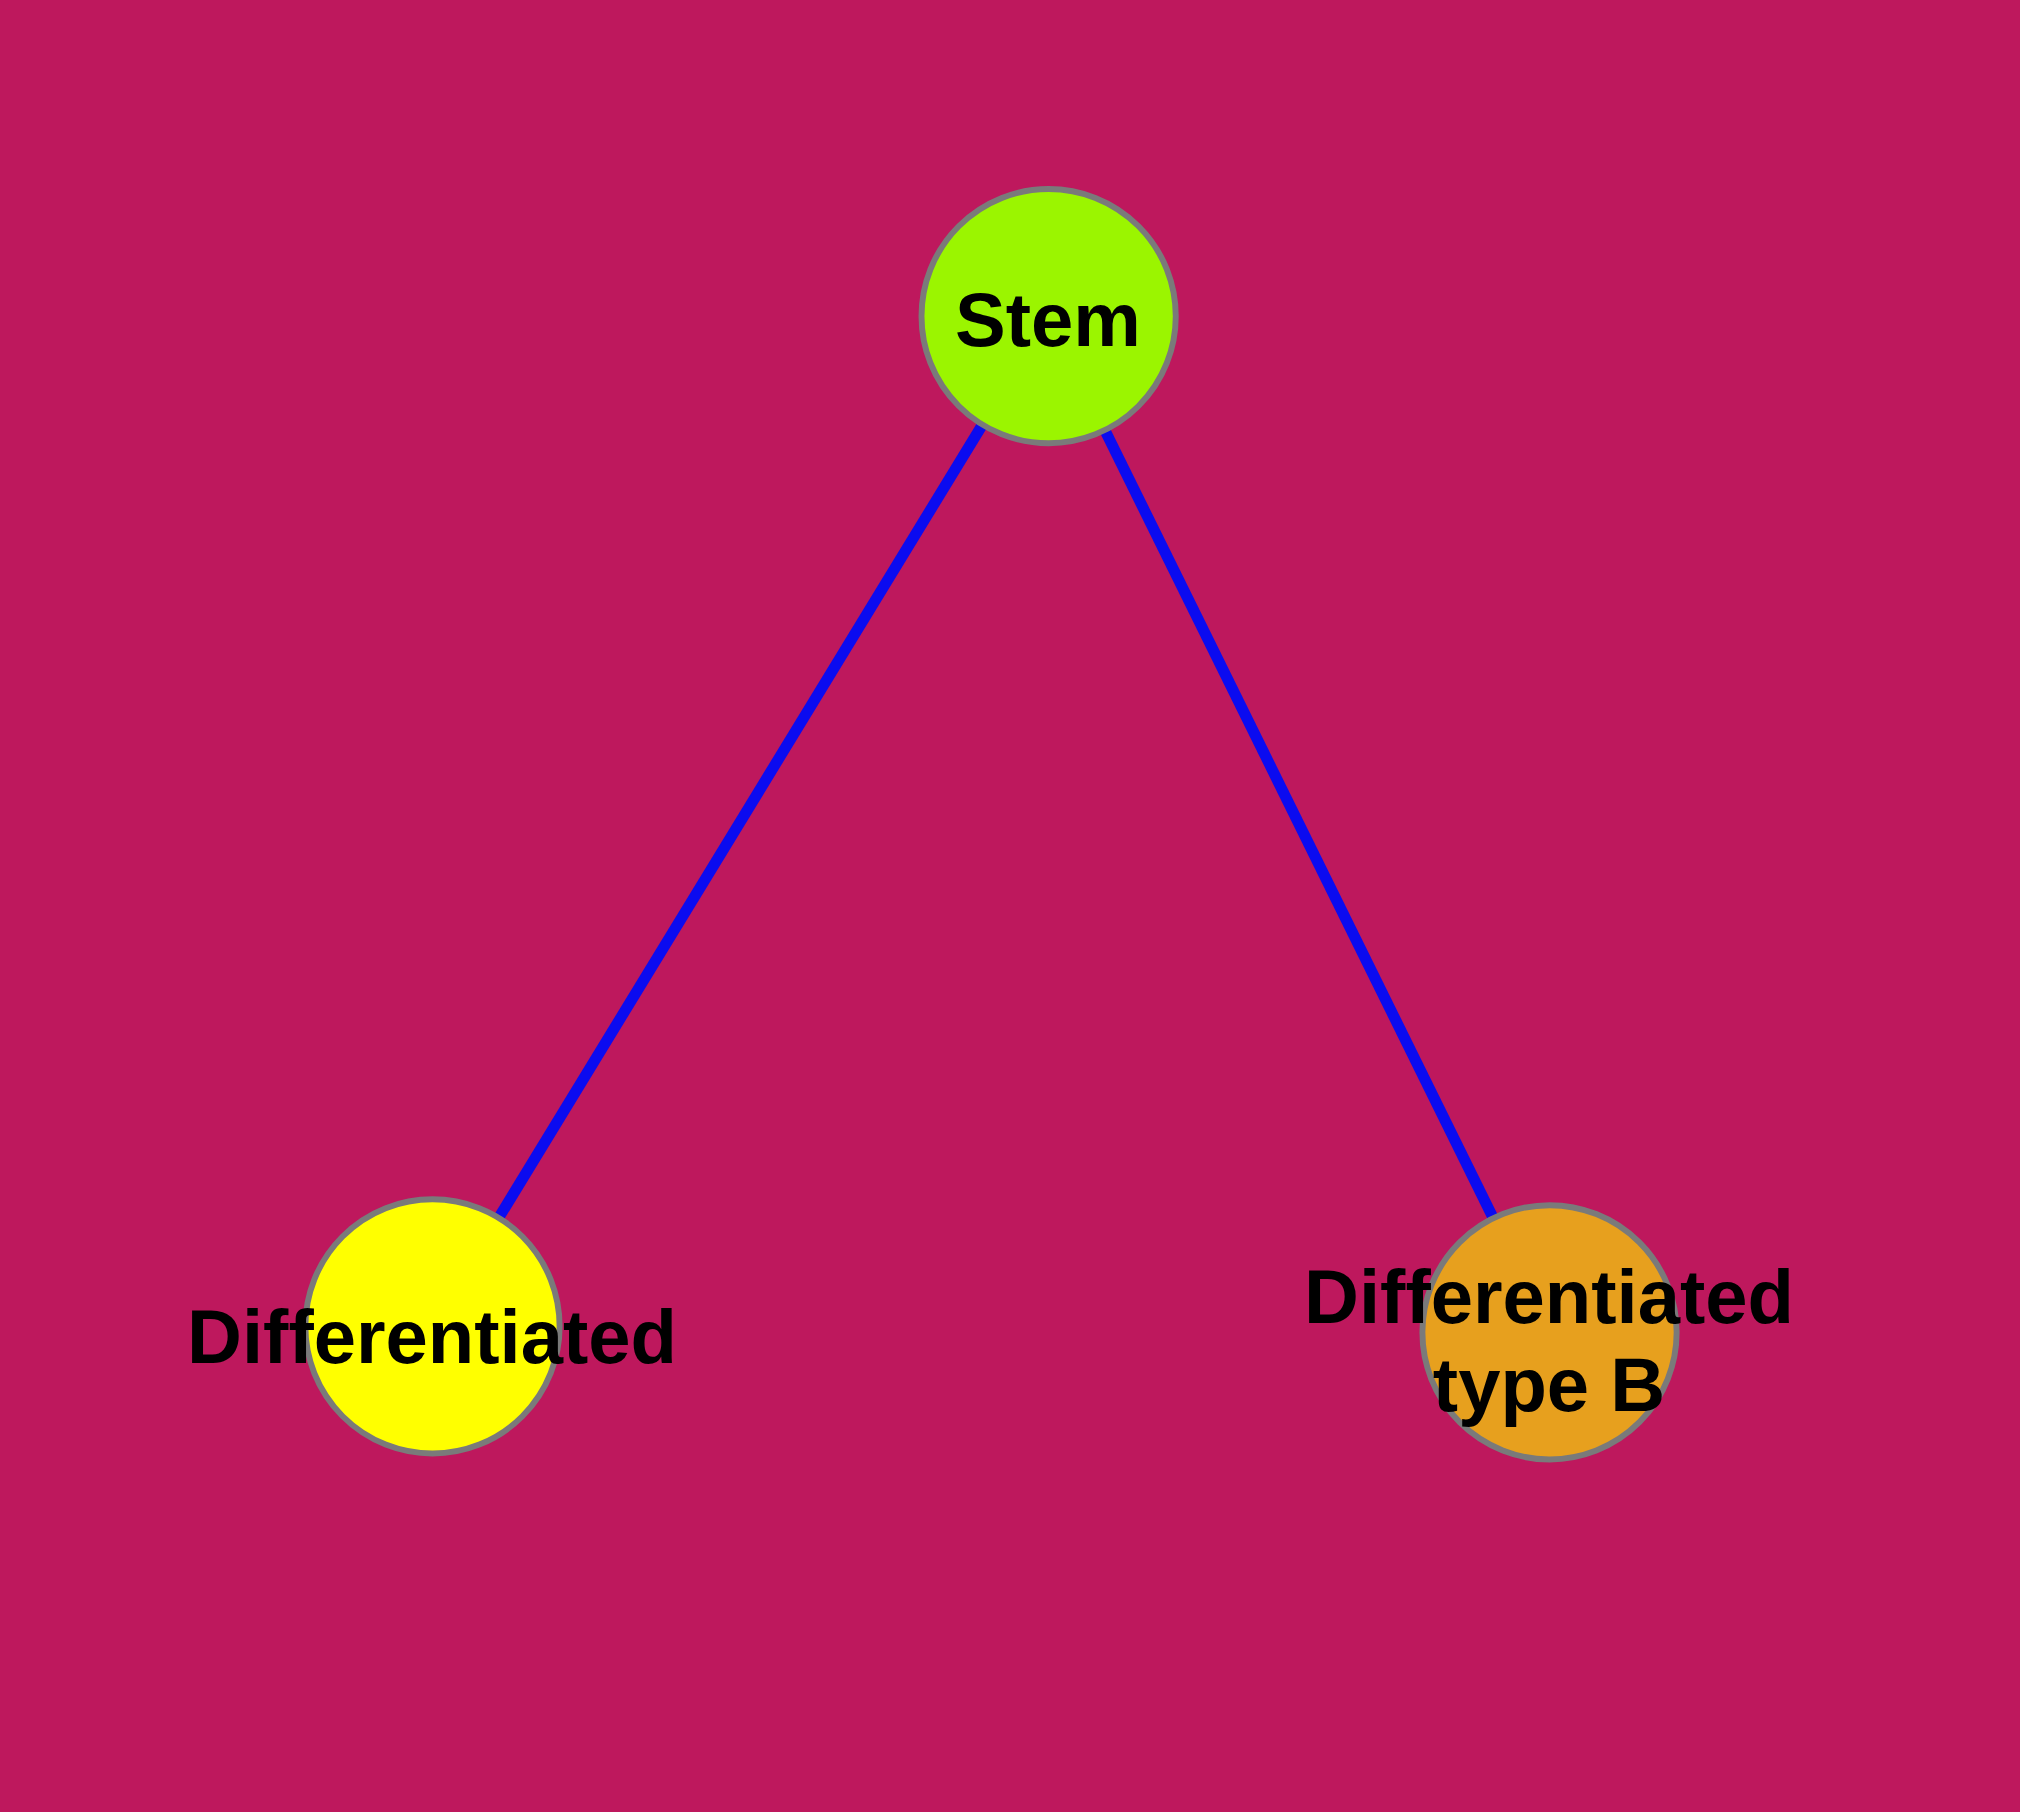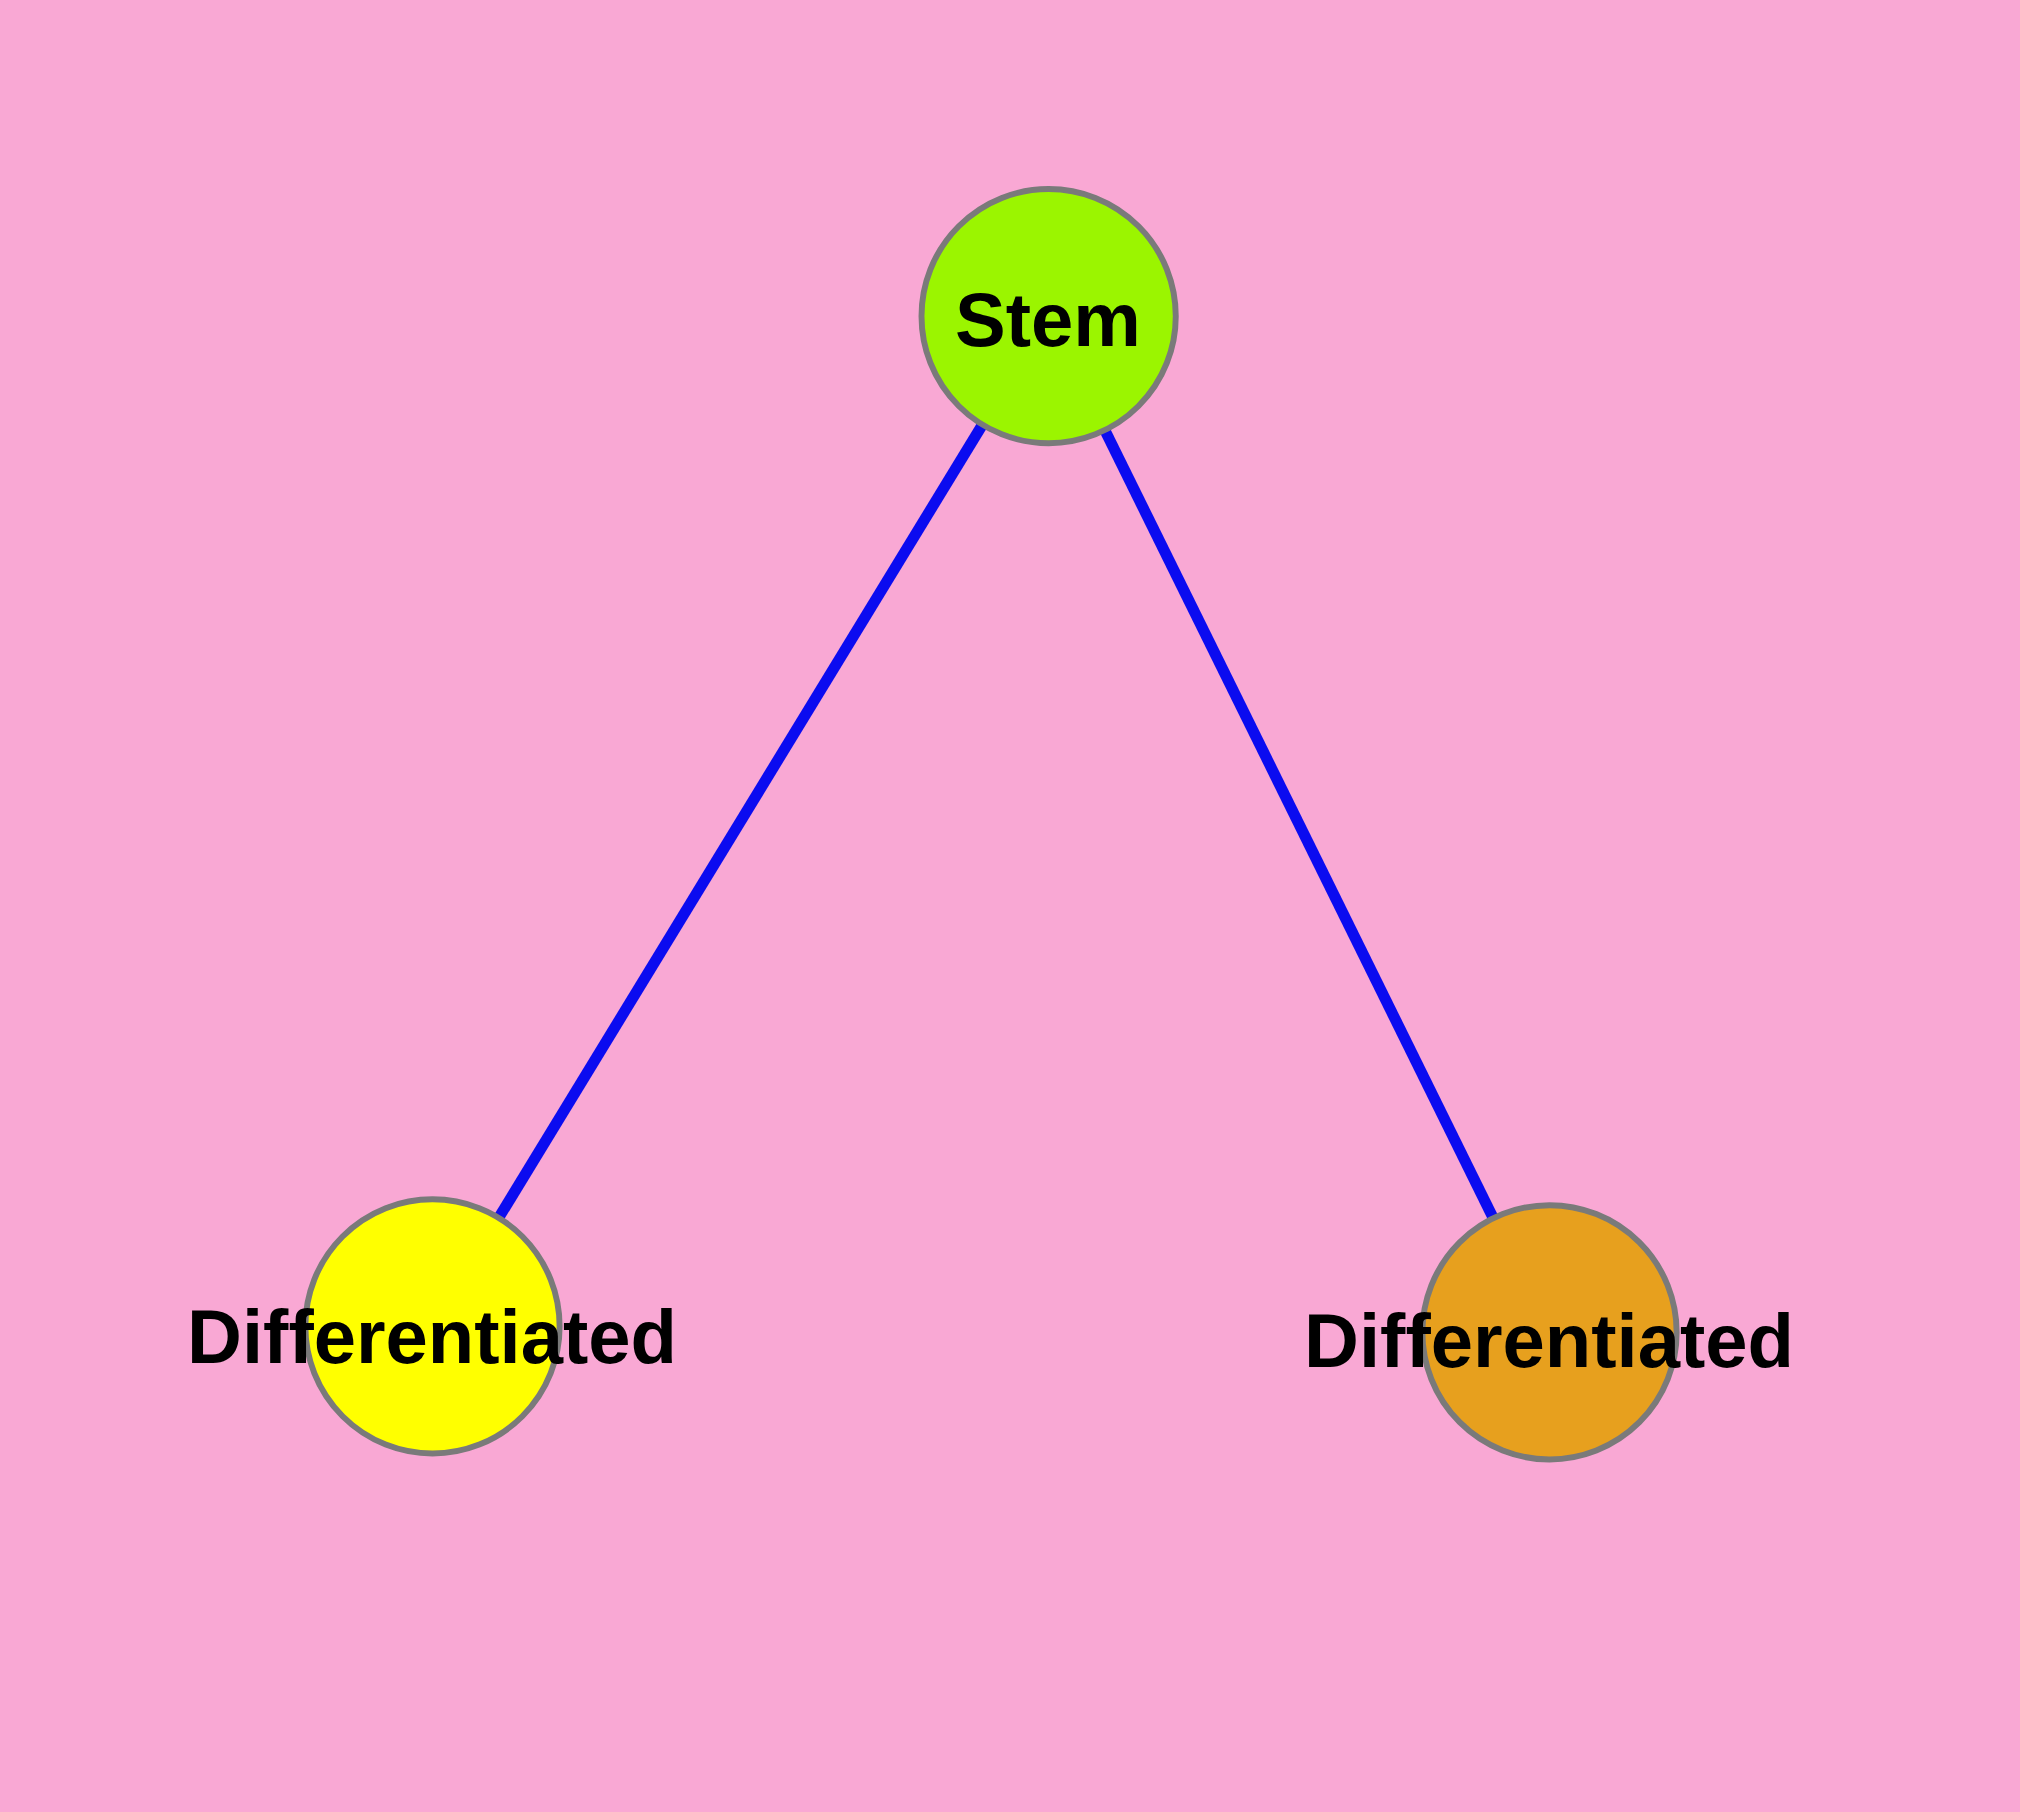--- a/index.html
+++ b/index.html
@@ -10,21 +10,21 @@
     width: 2021px;
     height: 1812px;
     background: #CACAF8;
     font-family: "Liberation Sans", sans-serif;
     overflow: hidden;
   }
   .canvas {
     position: relative;
     width: 2021px;
     height: 1812px;
-    background: #f9a8d4;
+    background: #be185d;
   }
   .graph-svg {
     position: absolute;
     left: 0;
     top: 0;
   }
   .edge {
     stroke-width: 13;
     fill: none;
   }
@@ -63,16 +63,17 @@
   </svg>
 
   <div class="node-label label-stem">Stem</div>
 
   <div class="node-label label-type-a">
     <span>Differentiated</span><br>
   </div>
 
   <div class="node-label label-type-b">
     <span>Differentiated</span><br>
+    <span>type B</span>
   </div>
 
 </div>
 
 
 </body></html>

